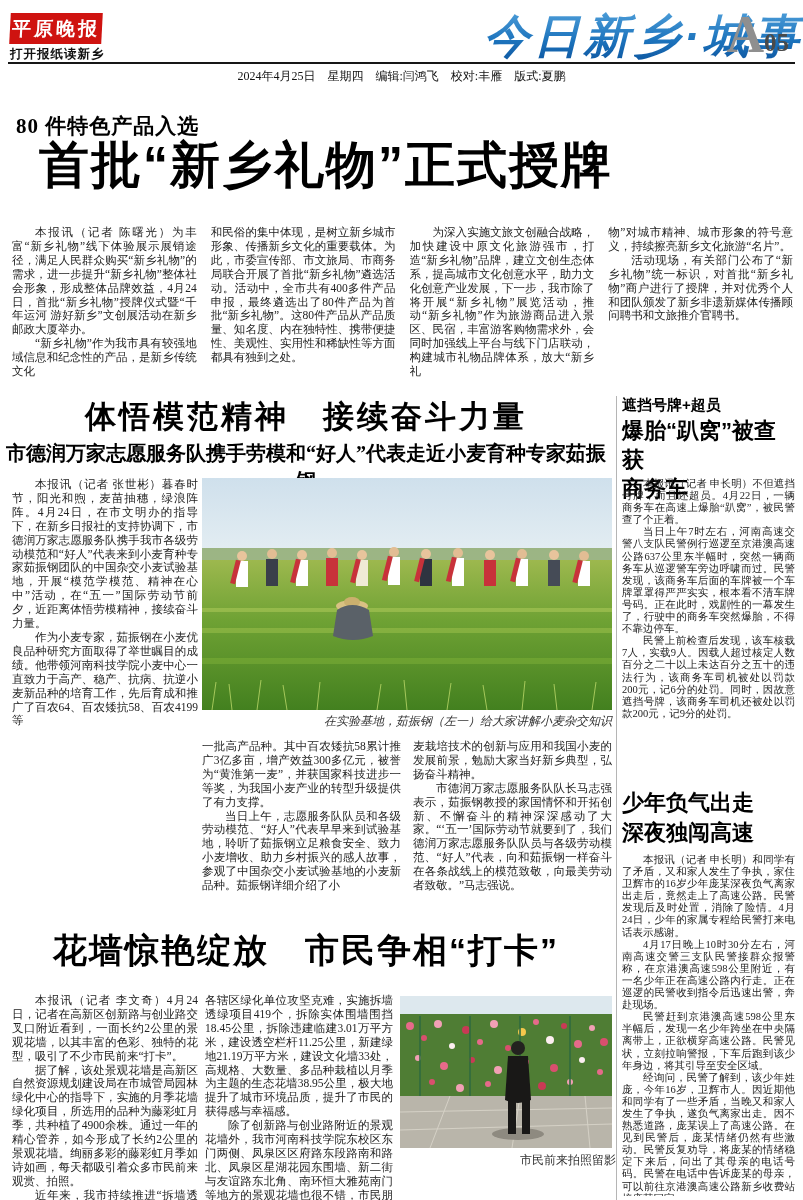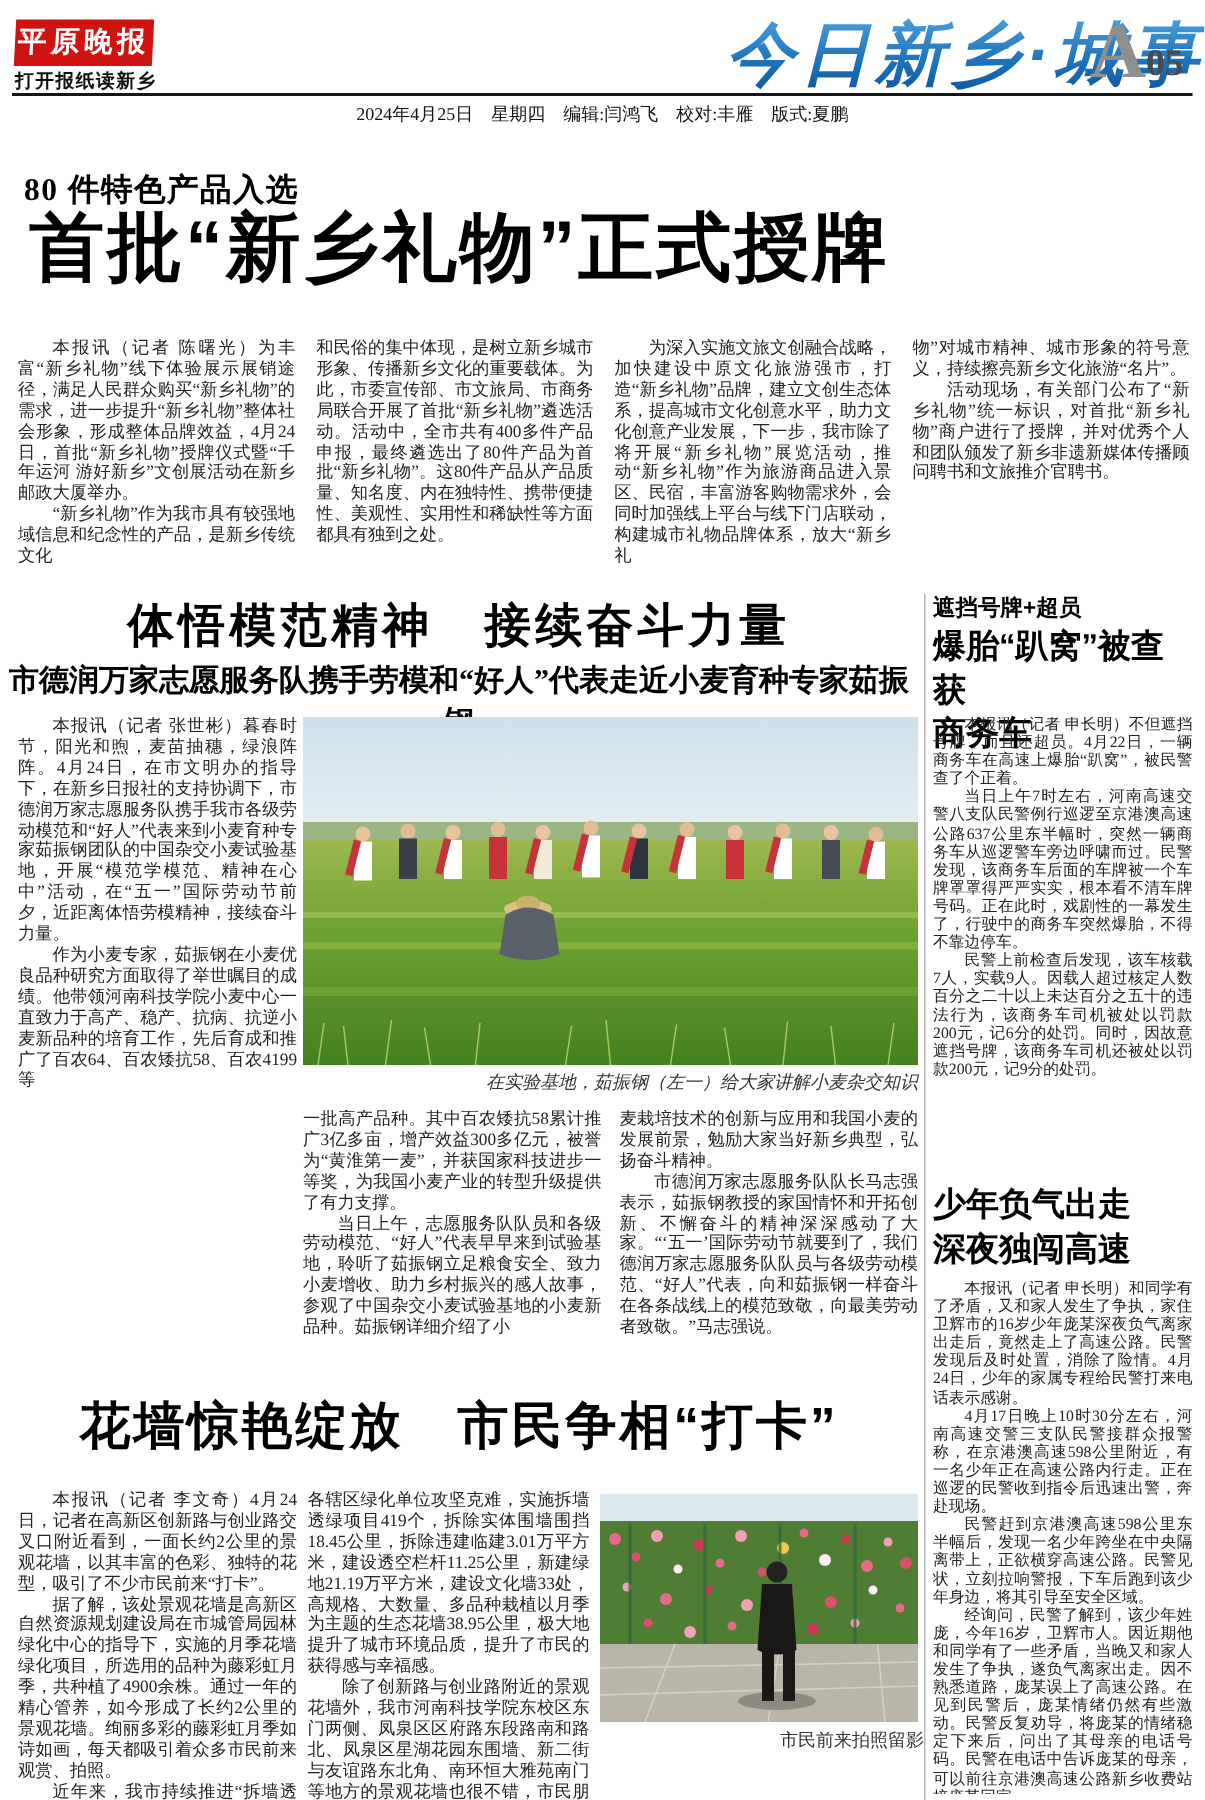--- a/index.html
+++ b/index.html
@@ -21,21 +21,21 @@
   .mast-rule{position:absolute;left:8px;right:8px;top:62px;height:2px;background:#161616;}
   .dateline{position:absolute;left:0;right:0;top:68px;text-align:center;font-size:12px;color:#111;}
   
   .bodycol p{margin:0;text-indent:2em;text-align:justify;}
   .bodycol p.cont{text-indent:0;font-family:Liberation Serif, serif;}
   .bodycol{font-size:11.5px;line-height:13.9px;overflow:hidden;color:#222;}
   .sidecol{font-size:10.5px;line-height:12.1px;overflow:hidden;color:#222;}
   .sidecol p{margin:0;text-indent:2em;text-align:justify;}
   
   .lead-kicker{position:absolute;left:16px;top:112px;font-size:21px;font-weight:bold;color:#000;letter-spacing:1px;}
-  .lead-headline{position:absolute;left:0;right:190px;top:138px;text-align:center;
+  .lead-headline{position:absolute;left:0;right:190px;top:138px;text-align:right;
             font-family:"Liberation Sans","DejaVu Sans",sans-serif;font-weight:900;font-size:50px;
             letter-spacing:2px;color:#000;line-height:1.1;}
   .lead-cols{position:absolute;left:12px;right:10px;top:226px;height:162px;display:flex;gap:14px;}
   .lead-cols .bodycol{flex:1;}
   
   .model-headline{position:absolute;left:0;width:612px;top:396px;text-align:center;
             font-family:"Liberation Sans","DejaVu Sans",sans-serif;font-weight:900;font-size:31px;
             letter-spacing:3px;color:#000;}
   .model-subtitle{position:absolute;left:0;width:612px;top:440px;text-align:center;
             font-size:20px;font-weight:bold;color:#000;}

